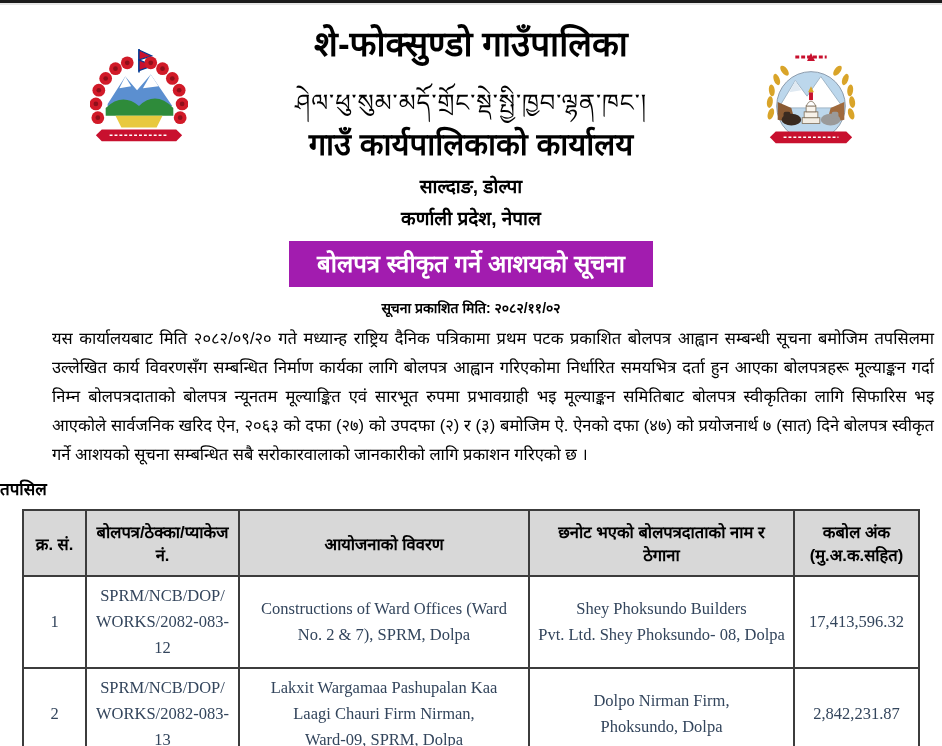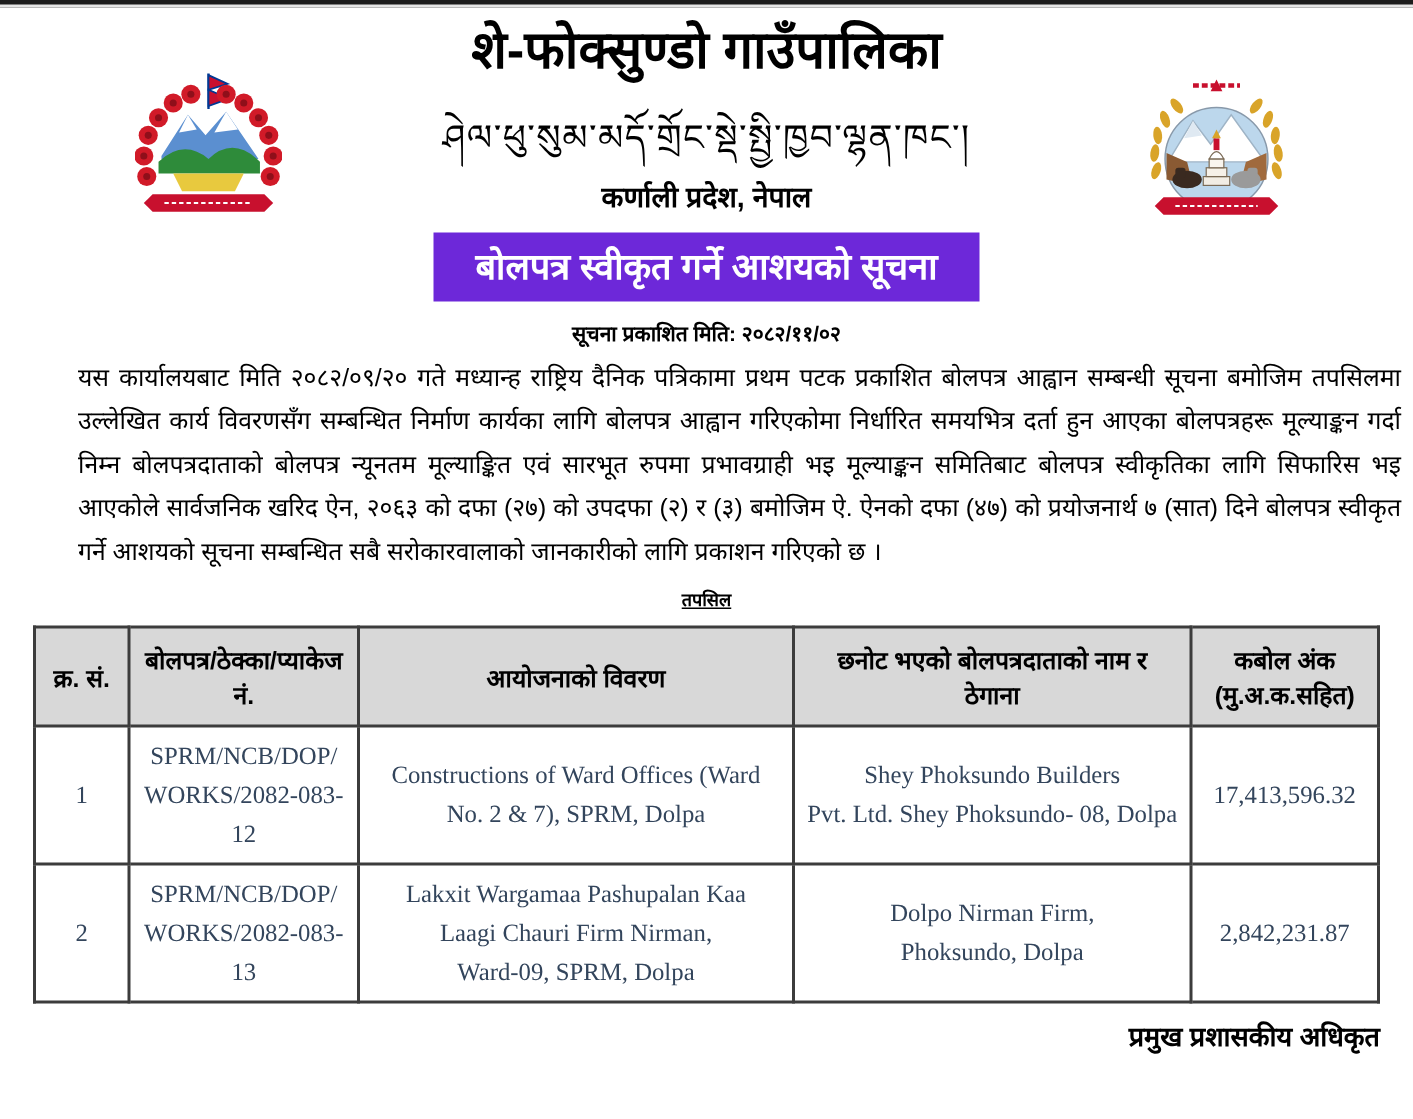--- a/index.html
+++ b/index.html
@@ -5,42 +5,42 @@
   html,body{margin:0;padding:0;}
   body{
     width:942px;height:746px;
     background:#ffffff;
     font-family:"Liberation Sans",sans-serif;
     color:#000;
     position:relative;
     overflow:hidden;
   }
   .top-rule{height:3px;background:#1c1c1c;border-bottom:2px solid #e6e6e6;}
-  .header{position:relative;text-align:center;padding-top:2px;}
+  .header{position:relative;text-align:center;padding-top:12px;}
   .logo{position:absolute;top:42px;width:98px;height:110px;}
   .logo-left{left:90px;}
   .logo-right{right:82px;top:46px;}
   .muni-title{font-size:35px;font-weight:bold;margin:4px 0 0;line-height:46px;}
   .tibetan-line{font-size:24px;margin:16px 0 0;line-height:40px;letter-spacing:1px;}
   .office-title{font-size:31px;font-weight:bold;margin:0;line-height:44px;}
   .addr{font-size:19px;font-weight:bold;margin:7px 0 0;line-height:25px;}
   .banner{
     display:inline-block;
-    background:#6d28d9;color:#fff;
+    background:#a21caf;color:#fff;
     font-size:24px;font-weight:bold;
     padding:5px 28px 8px;margin-top:10px;
   }
   .date-line{font-size:14px;font-weight:bold;margin:11px 0 4px;}
   .body-text{
     font-size:16.5px;line-height:29px;
     text-align:justify;
     padding:3px 8px 0;
     margin-left:44px;
   }
-  .tapasil{text-align:center;font-weight:bold;font-size:12px;margin:8px 0 9px;text-decoration:underline;}
+  .tapasil{text-align:left;font-weight:bold;font-size:17px;margin:8px 0 9px;}
   table{border-collapse:collapse;margin:0 auto;width:896px;table-layout:fixed;}
   th,td{border:2px solid #3c3c3c;}
   thead th{
     background:#d8d8d8;
     font-size:16.5px;font-weight:bold;
     padding:9px 4px;
     white-space:pre-line;
     vertical-align:middle;
   }
   td{
@@ -151,20 +151,22 @@
         <ellipse cx="92" cy="52" rx="3" ry="6" transform="rotate(-8 92 52)"></ellipse>
         <ellipse cx="90" cy="40" rx="3" ry="6" transform="rotate(6 90 40)"></ellipse>
         <ellipse cx="85" cy="29" rx="3" ry="6" transform="rotate(20 85 29)"></ellipse>
         <ellipse cx="77" cy="20" rx="3" ry="6" transform="rotate(38 77 20)"></ellipse>
       </g>
     </svg>
   </span>
 
   <div class="muni-title">शे-फोक्सुण्डो गाउँपालिका</div>
   <div class="tibetan-line">ཤེལ་ཕུ་སུམ་མདོ་གྲོང་སྡེ་སྤྱི་ཁྱབ་ལྷན་ཁང་།</div>
+  <div class="office-title">गाउँ कार्यपालिकाको कार्यालय</div>
+  <div class="addr">साल्दाङ, डोल्पा</div>
   <div class="addr">कर्णाली प्रदेश, नेपाल</div>
 
   <div>
     <div class="banner">बोलपत्र स्वीकृत गर्ने आशयको सूचना</div>
   </div>
   <div class="date-line">सूचना प्रकाशित मिति: २०८२/११/०२</div>
 </div>
 
 <div class="body-text">यस कार्यालयबाट मिति २०८२/०९/२० गते मध्यान्ह राष्ट्रिय दैनिक पत्रिकामा प्रथम पटक प्रकाशित बोलपत्र आह्वान सम्बन्धी सूचना बमोजिम तपसिलमा उल्लेखित कार्य विवरणसँग सम्बन्धित निर्माण कार्यका लागि बोलपत्र आह्वान गरिएकोमा निर्धारित समयभित्र दर्ता हुन आएका बोलपत्रहरू मूल्याङ्कन गर्दा निम्न बोलपत्रदाताको बोलपत्र न्यूनतम मूल्याङ्कित एवं सारभूत रुपमा प्रभावग्राही भइ मूल्याङ्कन समितिबाट बोलपत्र स्वीकृतिका लागि सिफारिस भइ आएकोले सार्वजनिक खरिद ऐन, २०६३ को दफा (२७) को उपदफा (२) र (३) बमोजिम ऐ. ऐनको दफा (४७) को प्रयोजनार्थ ७ (सात) दिने बोलपत्र स्वीकृत गर्ने आशयको सूचना सम्बन्धित सबै सरोकारवालाको जानकारीको लागि प्रकाशन गरिएको छ ।</div>
 

